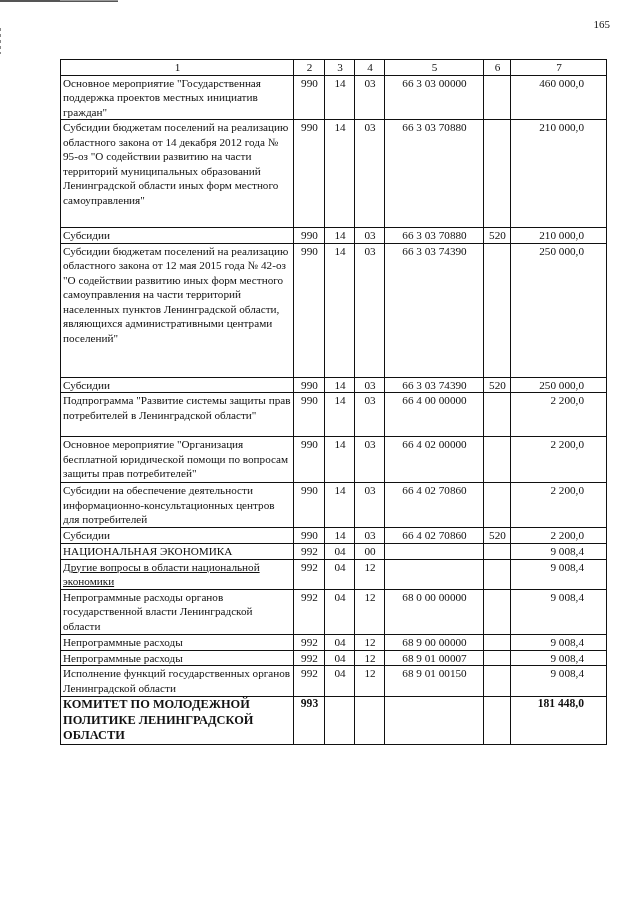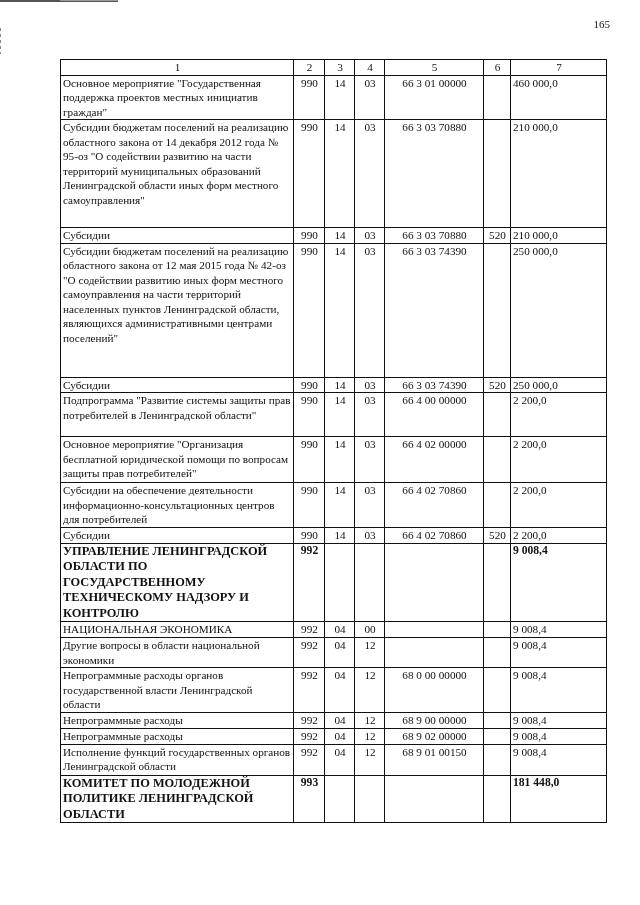--- a/index.html
+++ b/index.html
@@ -8,21 +8,21 @@
   .scan-line-top { position:absolute; left:0; top:0; width:118px; height:2px; background:#555; }
   .scan-line-top2 { position:absolute; left:60px; top:0; width:58px; height:1px; background:#999; }
   .scan-left-dash { position:absolute; left:0; top:28px; width:1px; height:26px;
          background:repeating-linear-gradient(#888 0 3px, transparent 3px 6px); }
   .page-number { position:absolute; right:30px; top:18px; font-size:11px; }
   table.budget { position:absolute; left:60px; top:59px; width:546px;
          border-collapse:collapse; table-layout:fixed; font-size:11.2px; line-height:14.5px; }
   table.budget td { border:1px solid #111; vertical-align:top; padding:0 1px 0 2px; }
   table.budget tr.hdr td { text-align:center; height:13px; }
   td.c2, td.c3, td.c4, td.c5, td.c6 { text-align:center; }
-  td.c7 { text-align:left; padding-right:22px !important; }
+  td.c7 { text-align:right; padding-right:22px !important; }
   tr.bold td { font-weight:bold; font-size:11.6px; }
   tr.bold td.c1 { font-size:12.4px; line-height:15.5px; }
 </style>
 </head>
 <body>
 
 <div class="scan-line-top"></div>
 <div class="scan-line-top2"></div>
 <div class="scan-left-dash"></div>
 
@@ -46,21 +46,21 @@
       <td>4</td>
       <td>5</td>
       <td>6</td>
       <td>7</td>
     </tr>
   <tr>
         <td class="c1" style="height: 42px;">Основное мероприятие "Государственная поддержка проектов местных инициатив граждан"</td>
         <td class="c2">990</td>
         <td class="c3">14</td>
         <td class="c4">03</td>
-        <td class="c5">66 3 01 00000</td>
+        <td class="c5">66 3 03 00000</td>
         <td class="c6"></td>
         <td class="c7">460 000,0</td>
       </tr>
       <tr>
         <td class="c1" style="height: 107px;">Субсидии бюджетам поселений на реализацию областного закона от 14 декабря 2012 года № 95-оз "О содействии развитию на части территорий муниципальных образований Ленинградской области иных форм местного самоуправления"</td>
         <td class="c2">990</td>
         <td class="c3">14</td>
         <td class="c4">03</td>
         <td class="c5">66 3 03 70880</td>
         <td class="c6"></td>
@@ -122,40 +122,31 @@
       </tr>
       <tr>
         <td class="c1" style="height: 13px;">Субсидии</td>
         <td class="c2">990</td>
         <td class="c3">14</td>
         <td class="c4">03</td>
         <td class="c5">66 4 02 70860</td>
         <td class="c6">520</td>
         <td class="c7">2 200,0</td>
       </tr>
-      <tr class="bold">
-        <td class="c1" style="height: 73px;">УПРАВЛЕНИЕ ЛЕНИНГРАДСКОЙ ОБЛАСТИ ПО ГОСУДАРСТВЕННОМУ ТЕХНИЧЕСКОМУ НАДЗОРУ И КОНТРОЛЮ</td>
-        <td class="c2">992</td>
-        <td class="c3"></td>
-        <td class="c4"></td>
-        <td class="c5"></td>
-        <td class="c6"></td>
-        <td class="c7">9 008,4</td>
-      </tr>
       <tr>
         <td class="c1" style="height: 15px;">НАЦИОНАЛЬНАЯ ЭКОНОМИКА</td>
         <td class="c2">992</td>
         <td class="c3">04</td>
         <td class="c4">00</td>
         <td class="c5"></td>
         <td class="c6"></td>
         <td class="c7">9 008,4</td>
       </tr>
       <tr>
-        <td class="c1" style="height: 28px;">Другие вопросы в области национальной экономики</td>
+        <td class="c1" style="height: 28px; text-decoration: underline;">Другие вопросы в области национальной экономики</td>
         <td class="c2">992</td>
         <td class="c3">04</td>
         <td class="c4">12</td>
         <td class="c5"></td>
         <td class="c6"></td>
         <td class="c7">9 008,4</td>
       </tr>
       <tr>
         <td class="c1" style="height: 44px;">Непрограммные расходы органов государственной власти Ленинградской области</td>
         <td class="c2">992</td>
@@ -172,21 +163,21 @@
         <td class="c4">12</td>
         <td class="c5">68 9 00 00000</td>
         <td class="c6"></td>
         <td class="c7">9 008,4</td>
       </tr>
       <tr>
         <td class="c1" style="height: 13px;">Непрограммные расходы</td>
         <td class="c2">992</td>
         <td class="c3">04</td>
         <td class="c4">12</td>
-        <td class="c5">68 9 02 00000</td>
+        <td class="c5">68 9 01 00007</td>
         <td class="c6"></td>
         <td class="c7">9 008,4</td>
       </tr>
       <tr>
         <td class="c1" style="height: 30px;">Исполнение функций государственных органов Ленинградской области</td>
         <td class="c2">992</td>
         <td class="c3">04</td>
         <td class="c4">12</td>
         <td class="c5">68 9 01 00150</td>
         <td class="c6"></td>

